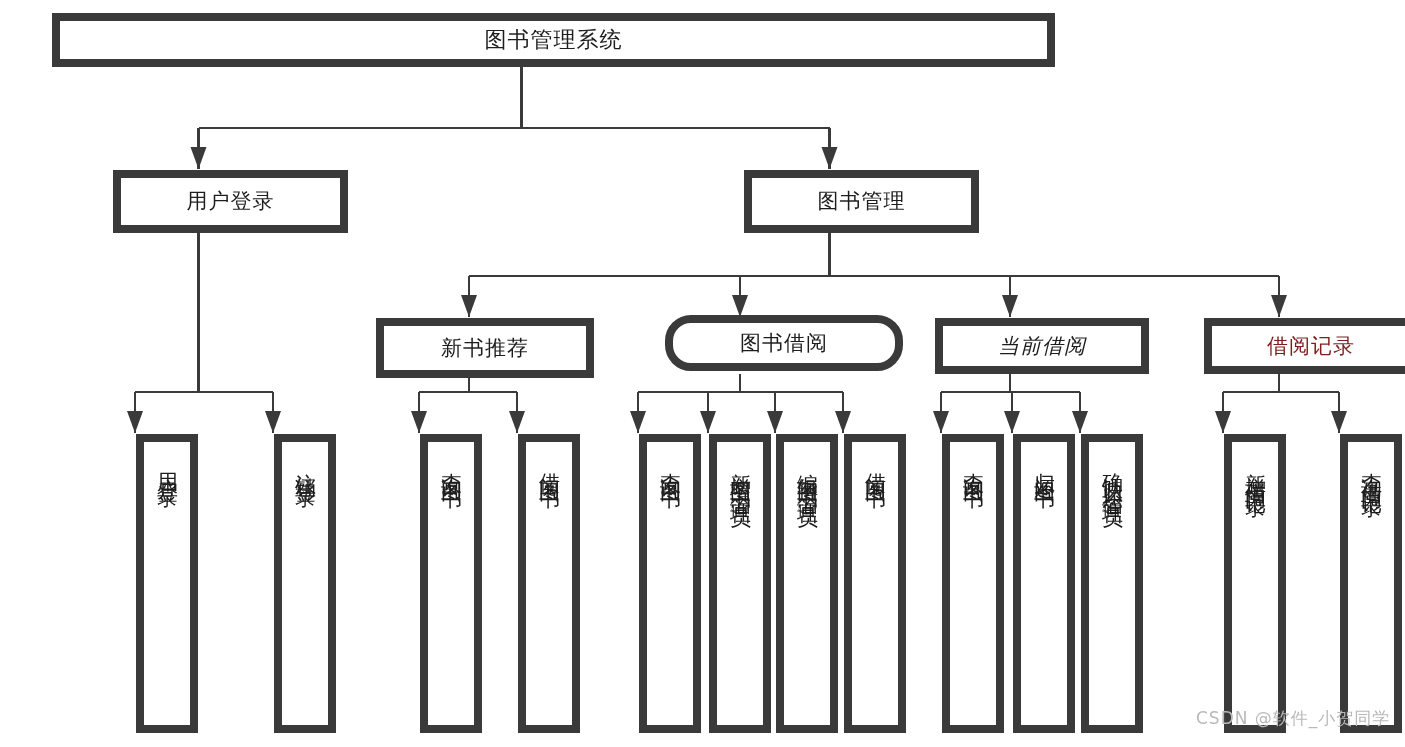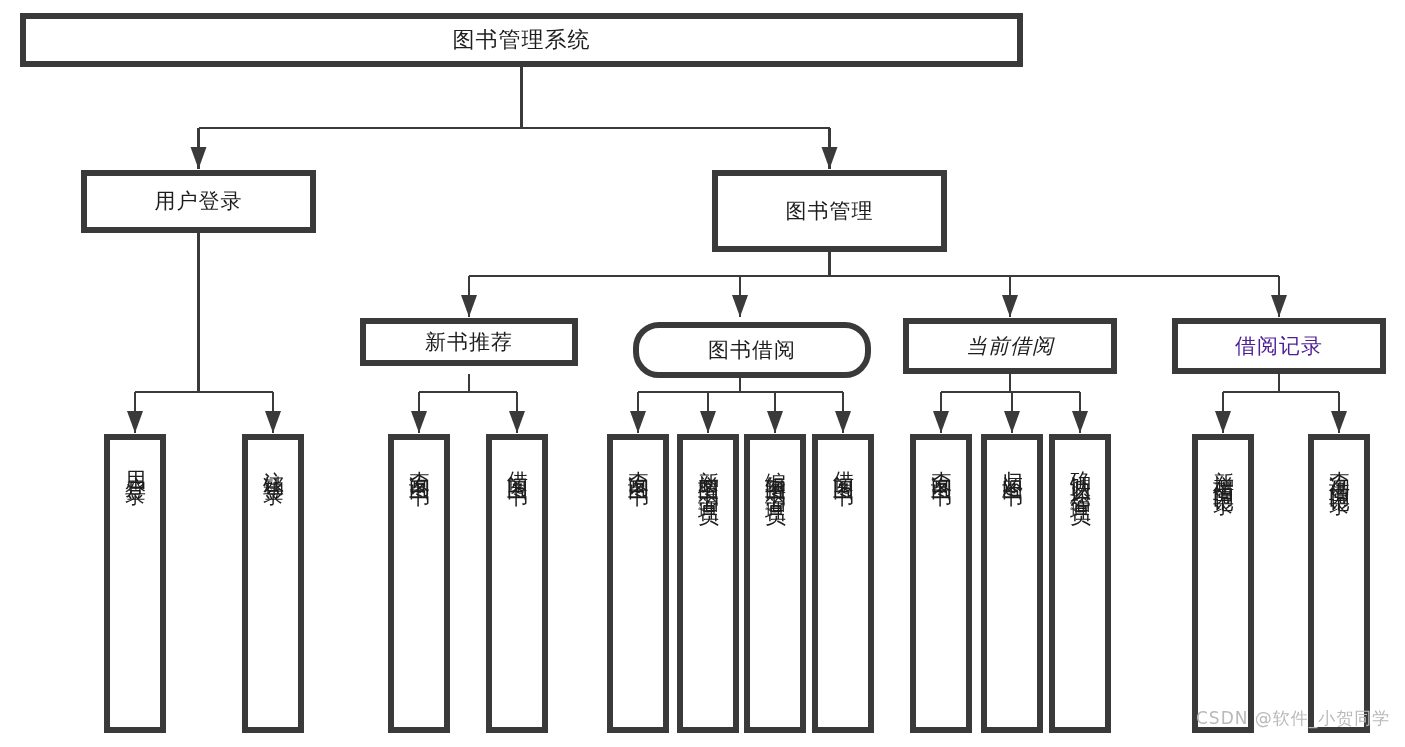--- a/index.html
+++ b/index.html
@@ -19,25 +19,26 @@
     position:absolute;
     left:0; top:0;
     width:1405px;
     height:747px;
     pointer-events:none;
   }
   .node{
     position:absolute;
     box-sizing:border-box;
     background:#ffffff;
-    border:6px solid #d946ef;
+    border:8px solid #d946ef;
     display:flex;
     align-items:center;
     justify-content:center;
     z-index:2;
+    margin-left:32px;
   }
   .node .label{
     font-size:21px;
     line-height:1.15;
     letter-spacing:1px;
     color:#1d1d1d;
     white-space:nowrap;
   }
   .node.leaf{
     align-items:flex-start;
@@ -120,34 +121,34 @@
       <line x1="1339" y1="392" x2="1339" y2="433" stroke="#3a3a3a" stroke-width="2.5" shape-rendering="crispEdges"></line>
       <path d="M1331,411 L1347,411 L1339,433 Z" fill="#3a3a3a"></path>
     </svg>
   <div id="nodes">
       <div class="node root" style="left: 20px; top: 13px; width: 1003px; height: 54px; border-color: rgb(58, 58, 58);">
         <span class="label" style="color: rgb(29, 29, 29);">图书管理系统</span>
       </div>
       <div class="node" style="left: 81px; top: 170px; width: 235px; height: 63px; border-color: rgb(58, 58, 58);">
         <span class="label" style="color: rgb(29, 29, 29);">用户登录</span>
       </div>
-      <div class="node" style="left: 712px; top: 170px; width: 235px; height: 82px; border-color: rgb(58, 58, 58);">
+      <div class="node" style="left: 712px; top: 170px; width: 235px; height: 63px; border-color: rgb(58, 58, 58);">
         <span class="label" style="color: rgb(29, 29, 29);">图书管理</span>
       </div>
-      <div class="node" style="left: 360px; top: 318px; width: 218px; height: 48px; border-color: rgb(58, 58, 58);">
+      <div class="node" style="left: 344px; top: 318px; width: 218px; height: 60px; border-color: rgb(58, 58, 58);">
         <span class="label" style="color: rgb(29, 29, 29);">新书推荐</span>
       </div>
-      <div class="node" style="left: 633px; top: 322px; width: 238px; height: 56px; border-color: rgb(58, 58, 58); border-radius: 26px;">
+      <div class="node" style="left: 633px; top: 315px; width: 238px; height: 56px; border-color: rgb(58, 58, 58); border-radius: 26px;">
         <span class="label" style="color: rgb(29, 29, 29);">图书借阅</span>
       </div>
       <div class="node" style="left: 903px; top: 318px; width: 214px; height: 56px; border-color: rgb(58, 58, 58); font-style: italic;">
         <span class="label" style="color: rgb(29, 29, 29);">当前借阅</span>
       </div>
       <div class="node" style="left: 1172px; top: 318px; width: 214px; height: 56px; border-color: rgb(58, 58, 58);">
-        <span class="label" style="color: #4c1d95;">借阅记录</span>
+        <span class="label" style="color: #7f1d1d;">借阅记录</span>
       </div>
       <div class="node leaf" style="left: 104px; top: 434px; width: 62px; height: 299px; border-color: rgb(58, 58, 58);">
         <span class="label" style="color: rgb(29, 29, 29);">用户登录</span>
       </div>
       <div class="node leaf" style="left: 242px; top: 434px; width: 62px; height: 299px; border-color: rgb(58, 58, 58);">
         <span class="label" style="color: rgb(29, 29, 29);">注销登录</span>
       </div>
       <div class="node leaf" style="left: 388px; top: 434px; width: 62px; height: 299px; border-color: rgb(58, 58, 58);">
         <span class="label" style="color: rgb(29, 29, 29);">查询图书</span>
       </div>

